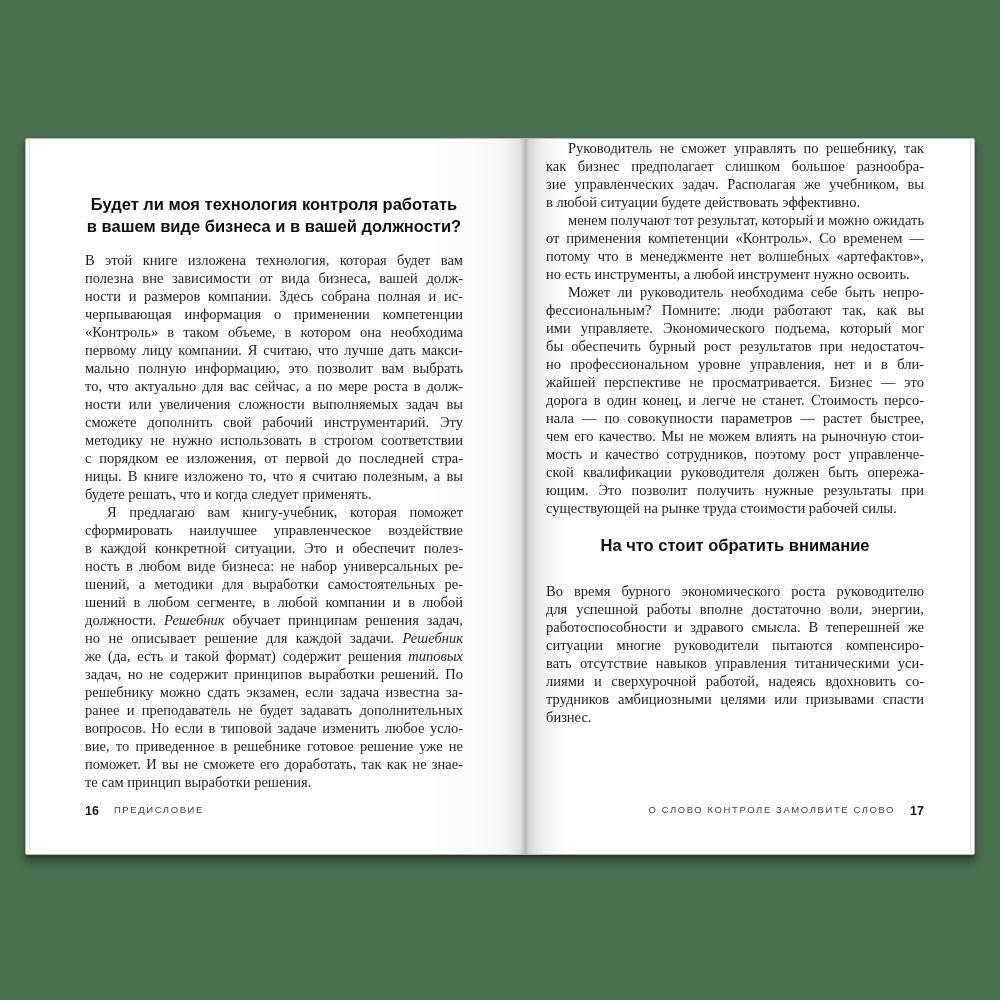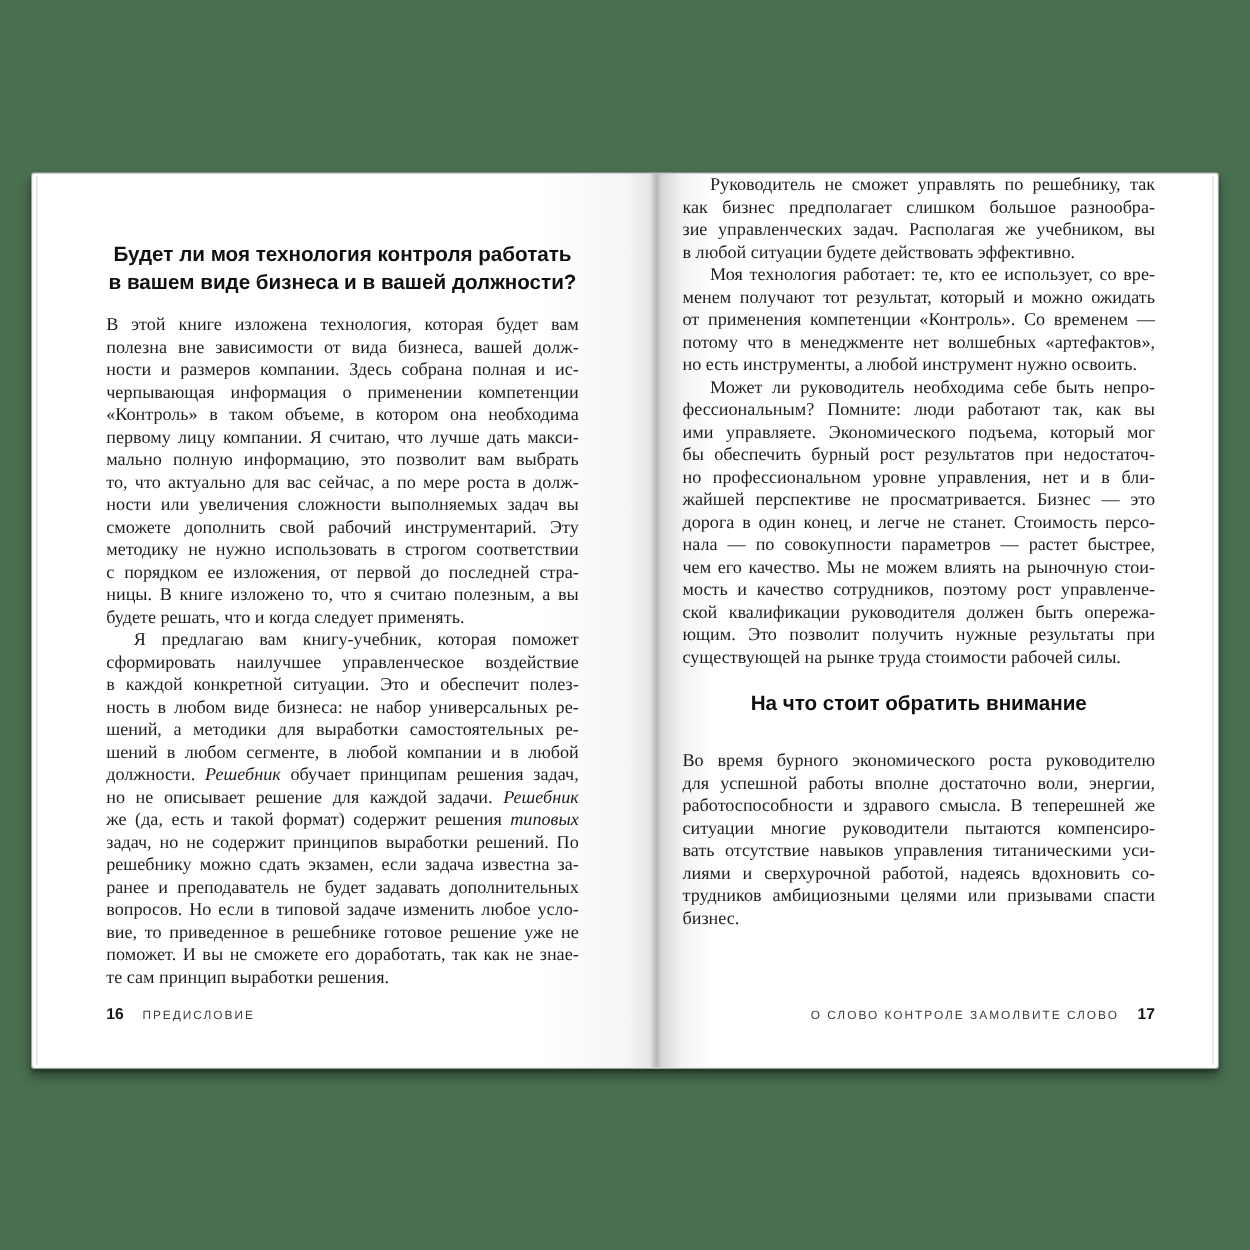--- a/index.html
+++ b/index.html
@@ -31,21 +31,21 @@
   .h-block.first{margin-bottom:14px;}
   .h-block.mid{margin-top:17px;margin-bottom:26px;}
   .para{margin:0;}
   .line{
     font-size:14.5px;line-height:18px;white-space:normal;
     text-align:justify;text-align-last:justify;
   }
   .line.last{text-align-last:left;}
   .para.indent .line:first-child{text-indent:22px;}
   .footer{
-    position:absolute;bottom:36px;display:flex;align-items:flex-end;
+    position:absolute;bottom:36px;display:flex;align-items:flex-start;
     font-family:"Liberation Sans","DejaVu Sans",sans-serif;
   }
   .footer.f-left{left:59px;}
   .footer.f-right{left:520px;width:378px;justify-content:flex-end;}
   .pagenum{font-weight:700;font-size:12.5px;color:#161616;}
   .running{font-size:9.5px;letter-spacing:1.6px;color:#3c3c3c;}
   .f-left .running{margin-left:15px;}
   .f-right .running{margin-right:15px;}
 </style>
 </head>
@@ -98,21 +98,20 @@
       </div>
     </div>
   <div class="content right-c" id="right-blocks">
       <div class="para indent">
         <div class="line">Руководитель не сможет управлять по решебнику, так</div>
         <div class="line">как бизнес предполагает слишком большое разнообра-</div>
         <div class="line">зие управленческих задач. Располагая же учебником, вы</div>
         <div class="line last">в любой ситуации будете действовать эффективно.</div>
       </div>
       <div class="para indent">
-        <div class="line">Моя технология работает: те, кто ее использует, со вре-</div>
         <div class="line">менем получают тот результат, который и можно ожидать</div>
         <div class="line">от применения компетенции «Контроль». Со временем —</div>
         <div class="line">потому что в менеджменте нет волшебных «артефактов»,</div>
         <div class="line last">но есть инструменты, а любой инструмент нужно освоить.</div>
       </div>
       <div class="para indent">
         <div class="line">Может ли руководитель необходима себе быть непро-</div>
         <div class="line">фессиональным? Помните: люди работают так, как вы</div>
         <div class="line">ими управляете. Экономического подъема, который мог</div>
         <div class="line">бы обеспечить бурный рост результатов при недостаточ-</div>

